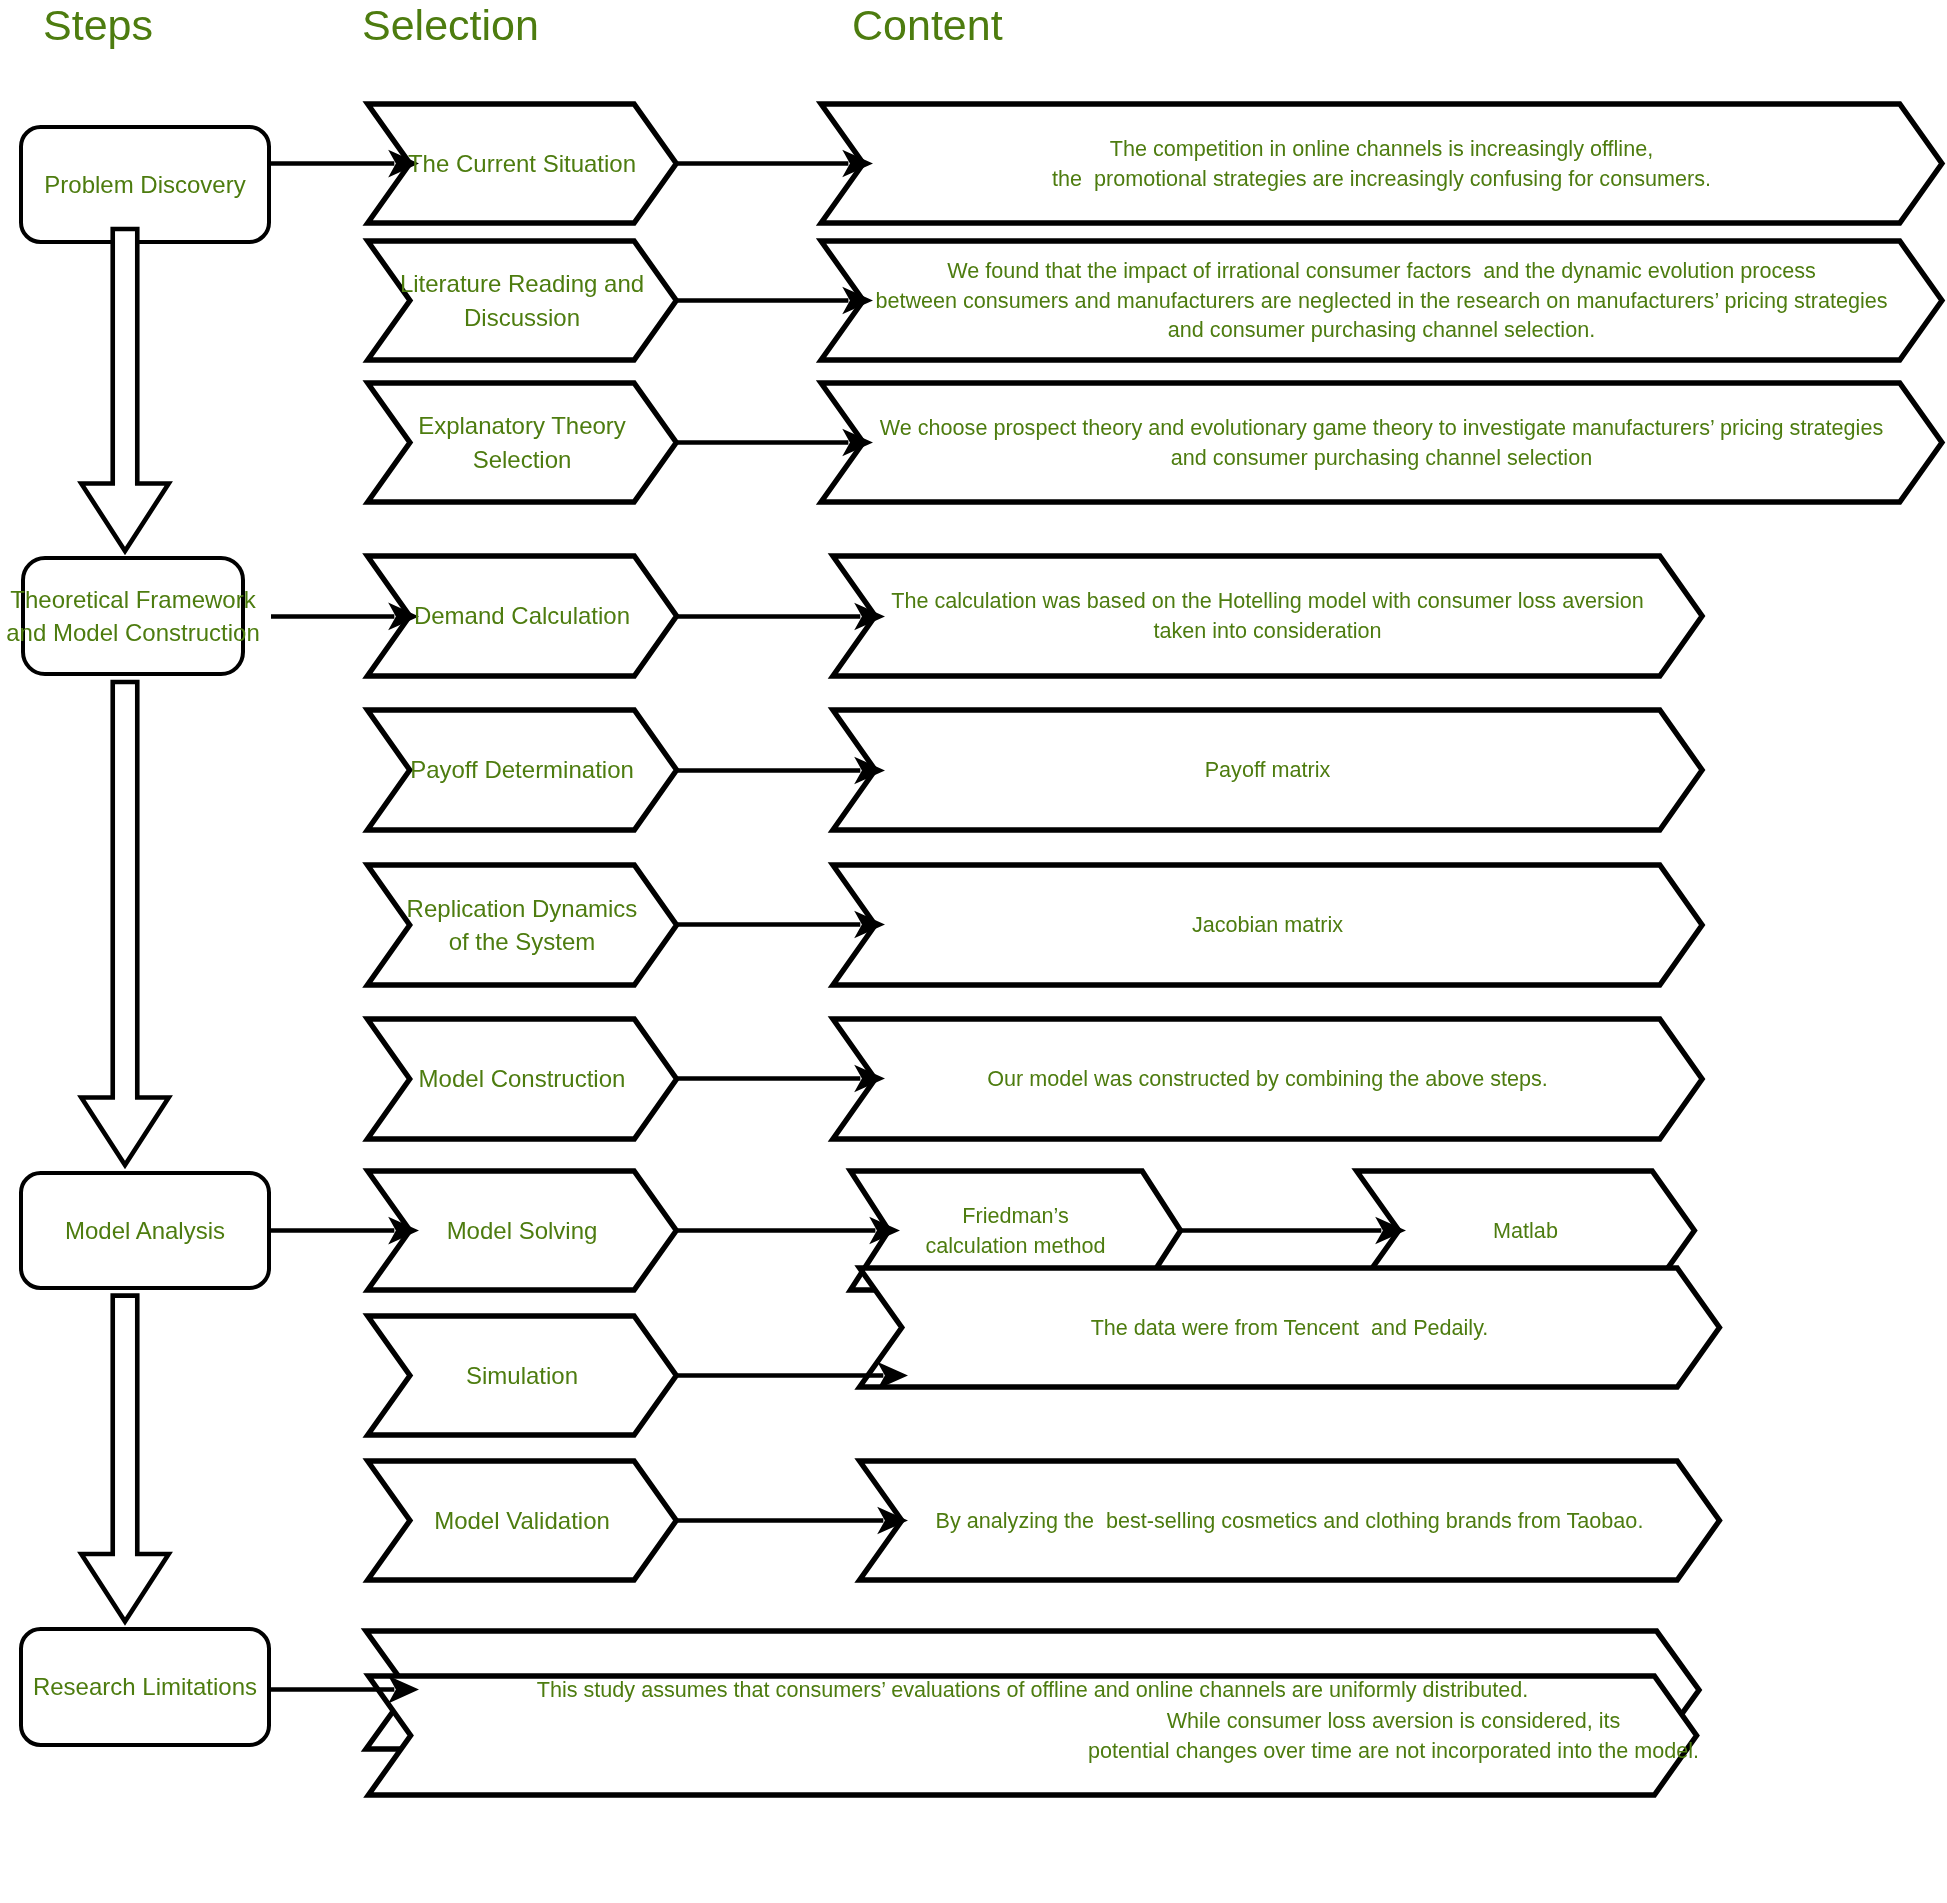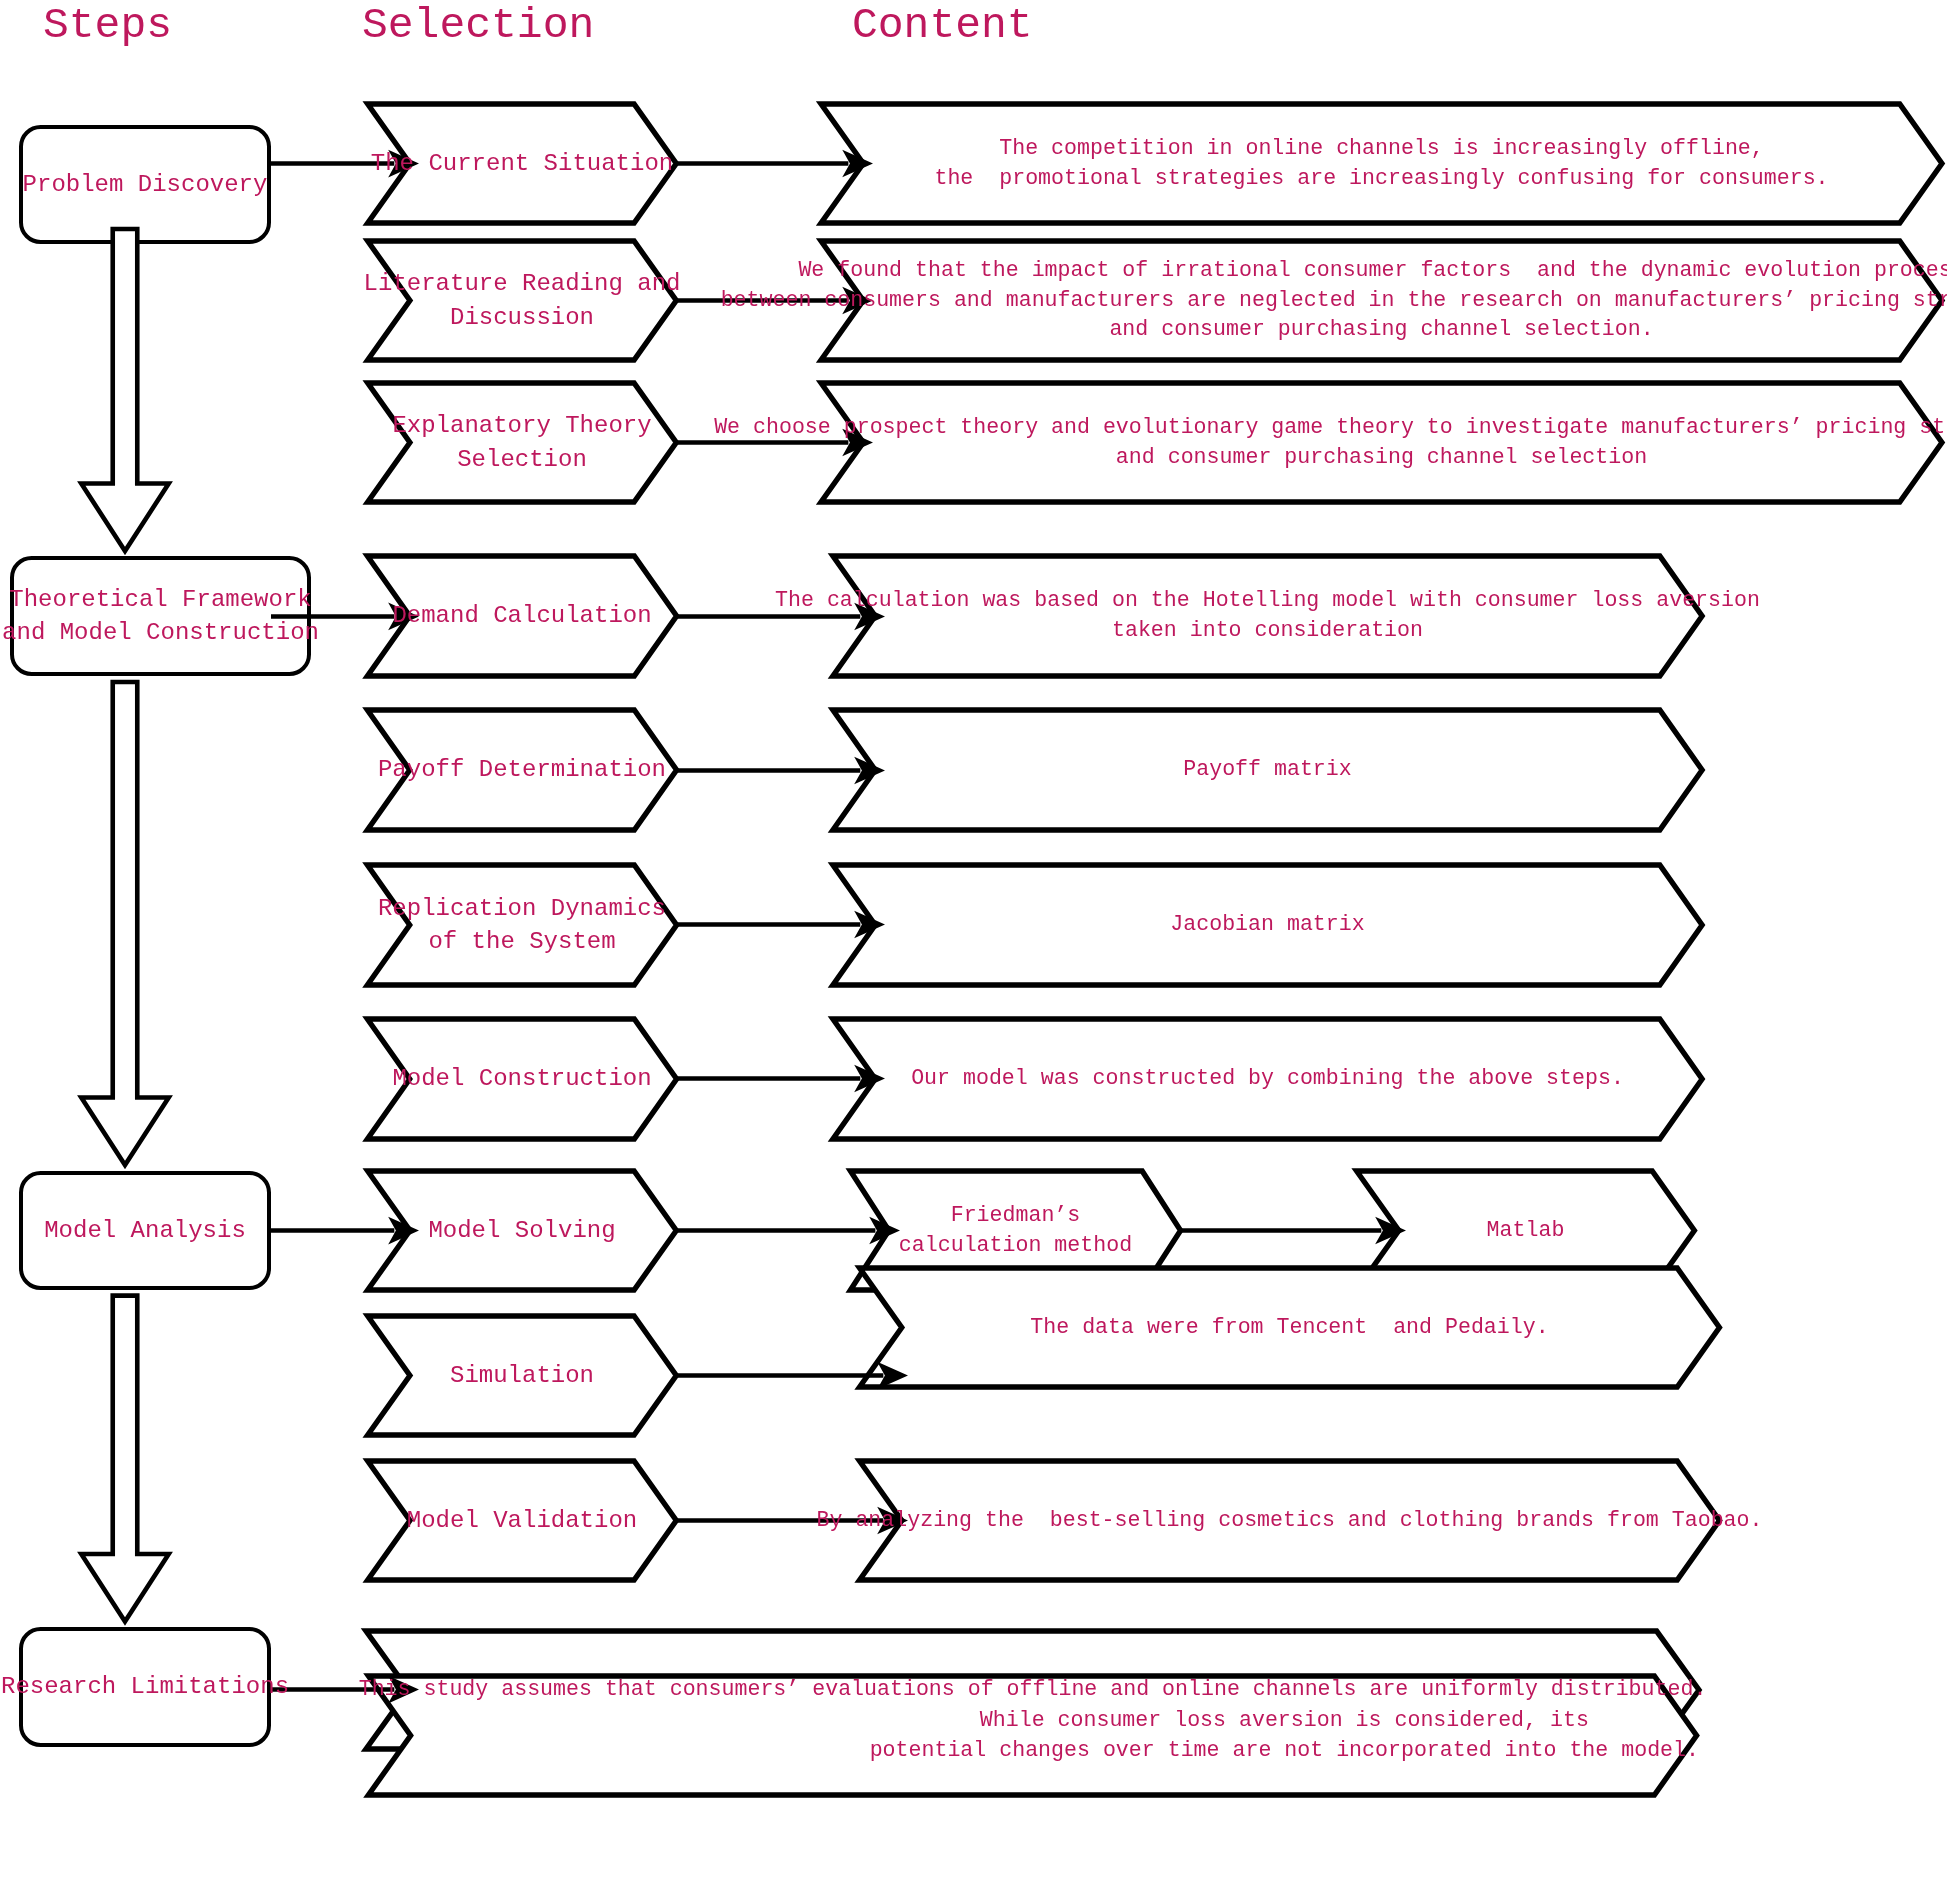--- a/index.html
+++ b/index.html
@@ -2,22 +2,22 @@
 <html style="font-size:12.3px"><head>
 <meta charset="utf-8">
 <style>
   html,body{margin:0;padding:0;background:#fff;}
   *{box-sizing:border-box;}
   #canvas{
     position:relative;
     width:1948px;
     height:1903px;
     background:#fff;
-    font-family:Liberation Mono, monospace;
-    color:#be185d;
+    font-family:Liberation Sans, sans-serif;
+    color:#4d7c0f;
     overflow:hidden;
   }
   .hdr{
     position:absolute;
     font-size:43px;
     line-height:1.1;
     white-space:pre;
   }
   .box{
     position:absolute;
@@ -53,21 +53,21 @@
 
 <div id="canvas">
 
   <div class="hdr" style="left:43px;top:1.5px;">Steps</div>
   <div class="hdr" style="left:362px;top:1.5px;">Selection</div>
   <div class="hdr" style="left:852px;top:1.5px;">Content</div>
 
   <div class="box" style="left:19px;top:104px;width:252px;height:119px;margin-top:21px;">
     <span class="lbl step-lbl">Problem Discovery</span>
   </div>
-  <div class="box" style="left:10px;top:556px;width:301px;height:120px;">
+  <div class="box" style="left:21px;top:556px;width:224px;height:120px;border-radius:24px;">
     <span class="lbl step-lbl">Theoretical Framework
 and Model Construction</span>
   </div>
   <div class="box" style="left:19px;top:1171px;width:252px;height:119px;">
     <span class="lbl step-lbl">Model Analysis</span>
   </div>
   <div class="box" style="left:19px;top:1627px;width:252px;height:120px;">
     <span class="lbl step-lbl">Research Limitations</span>
   </div>
 

